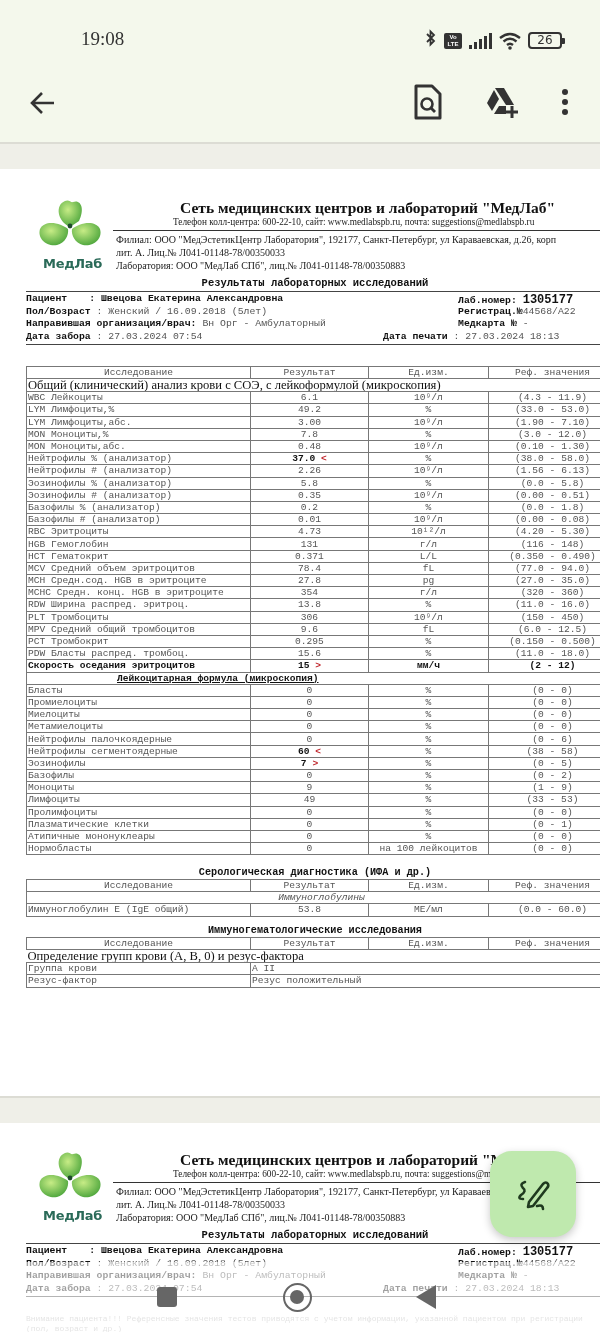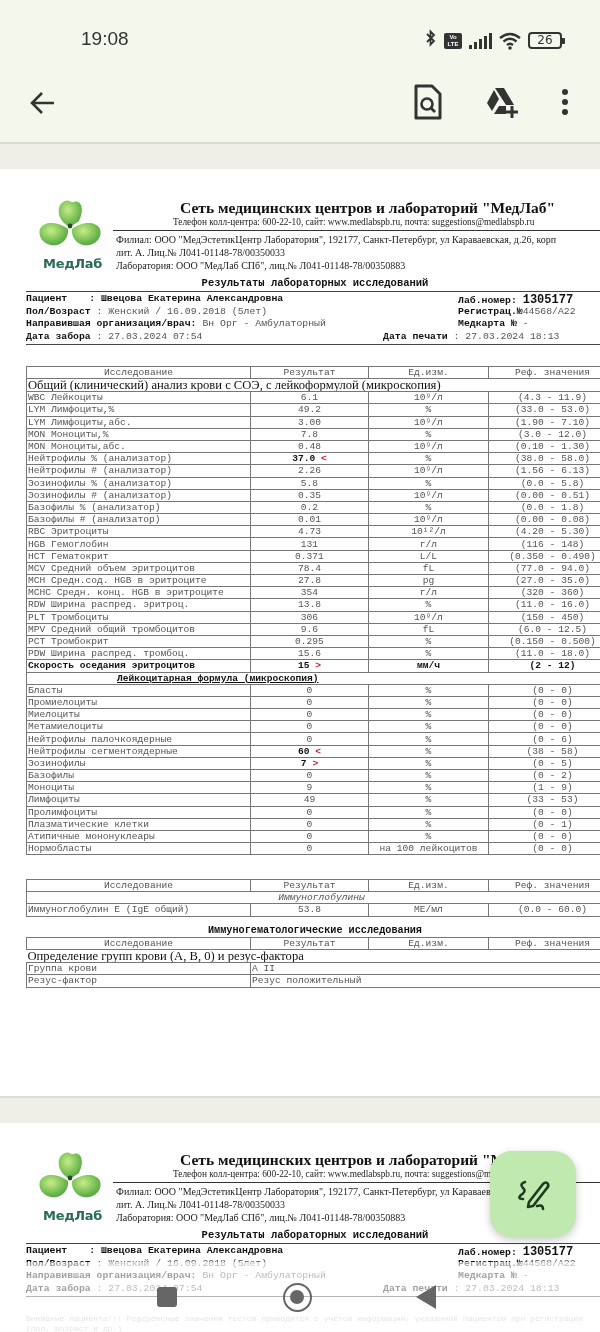--- a/index.html
+++ b/index.html
@@ -1,21 +1,21 @@
 <!DOCTYPE html>
 <html><head>
 <meta charset="utf-8">
 <style>
   * { box-sizing: border-box; margin: 0; padding: 0; }
   html, body { width: 600px; height: 1332px; overflow: hidden; background: #f4f8ec; }
   body { position: relative; font-family: "Liberation Sans", sans-serif; color: #222; }
 
   
   .statusbar { position: absolute; top: 0; left: 0; width: 600px; height: 76px; background: #f4f8ec; }
-  .status-time { position: absolute; left: 81px; top: 28px; font-size: 19px; color: #333; font-family: Liberation Sans, sans-serif; }
+  .status-time { position: absolute; left: 81px; top: 28px; font-size: 19px; color: #333; font-family: Liberation Serif, serif; }
   .status-icons { position: absolute; right: 38px; top: 29px; display: flex; align-items: center; gap: 7px; }
   .bt-icon { font-size: 17px; color: #333; }
   .volte-icon { width: 18px; height: 16px; background: #333; color: #fff; font-size: 6px; line-height: 7px; text-align: center; border-radius: 2px; padding-top: 1px; font-weight: bold; }
   .signal-icon { display: flex; align-items: flex-end; gap: 2px; height: 16px; }
   .signal-icon span { width: 3px; background: #333; display: block; }
   .wifi-icon { width: 22px; height: 18px; }
   .battery-icon { position: relative; width: 34px; height: 17px; border: 2px solid #333; border-radius: 4px; font-size: 12px; line-height: 13px; text-align: center; color: #333; font-family: "DejaVu Sans", sans-serif; }
   .battery-icon::after { content: ""; position: absolute; right: -5px; top: 4px; width: 3px; height: 6px; background: #333; border-radius: 0 1px 1px 0; }
 
   
@@ -316,21 +316,21 @@
           <td class="c">fL</td>
           <td class="c">(6.0 - 12.5)</td>
         </tr>
         <tr>
           <td>PCT Тромбокрит</td>
           <td class="c"><span>0.295</span></td>
           <td class="c">%</td>
           <td class="c">(0.150 - 0.500)</td>
         </tr>
         <tr>
-          <td>PDW Ширина распред. тромбоц.</td>
+          <td>PDW Бласты распред. тромбоц.</td>
           <td class="c"><span>15.6</span></td>
           <td class="c">%</td>
           <td class="c">(11.0 - 18.0)</td>
         </tr>
         <tr class="bold">
           <td>Скорость оседания эритроцитов</td>
           <td class="c"><span class="abn">15</span> <span class="flag">&gt;</span></td>
           <td class="c">мм/ч</td>
           <td class="c">(2 - 12)</td>
         </tr>
@@ -417,20 +417,21 @@
         </tr>
         <tr>
           <td>Нормобласты</td>
           <td class="c"><span>0</span></td>
           <td class="c">на 100 лейкоцитов</td>
           <td class="c">(0 - 0)</td>
         </tr>
       </tbody>
   </table>
 
+  <div class="sec-title" id="sero-title" style="top: 698px;">Серологическая диагностика (ИФА и др.)</div>
   <table class="res" id="sero-table" style="top: 710px;">
     <colgroup>
         <col class="c1">
         <col class="c2">
         <col class="c3">
         <col class="c4">
       </colgroup>
     <tbody>
         <tr>
       <th>Исследование</th>

